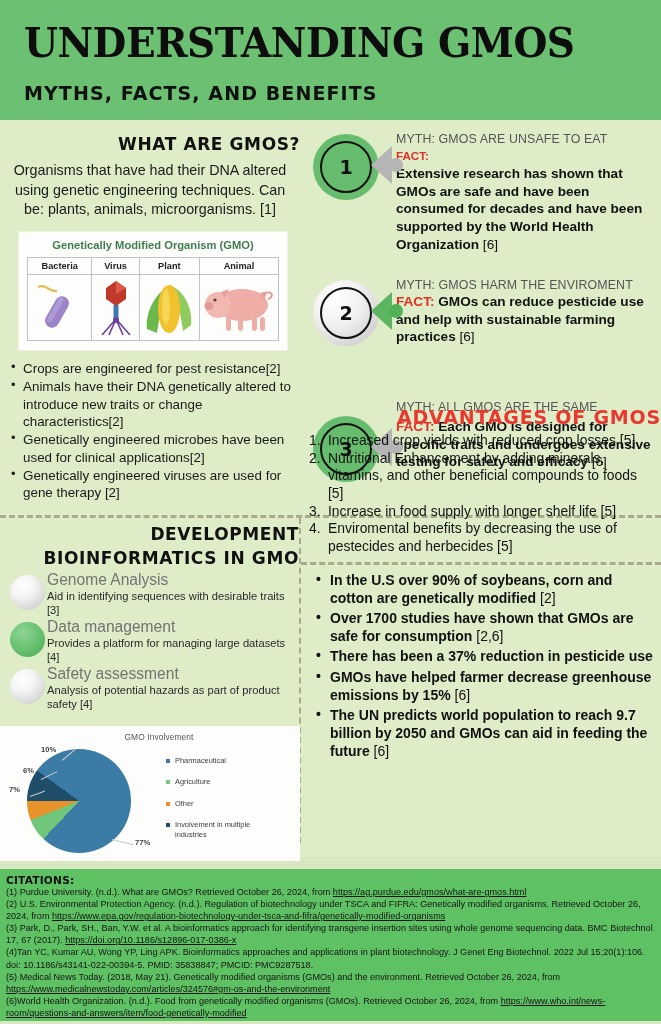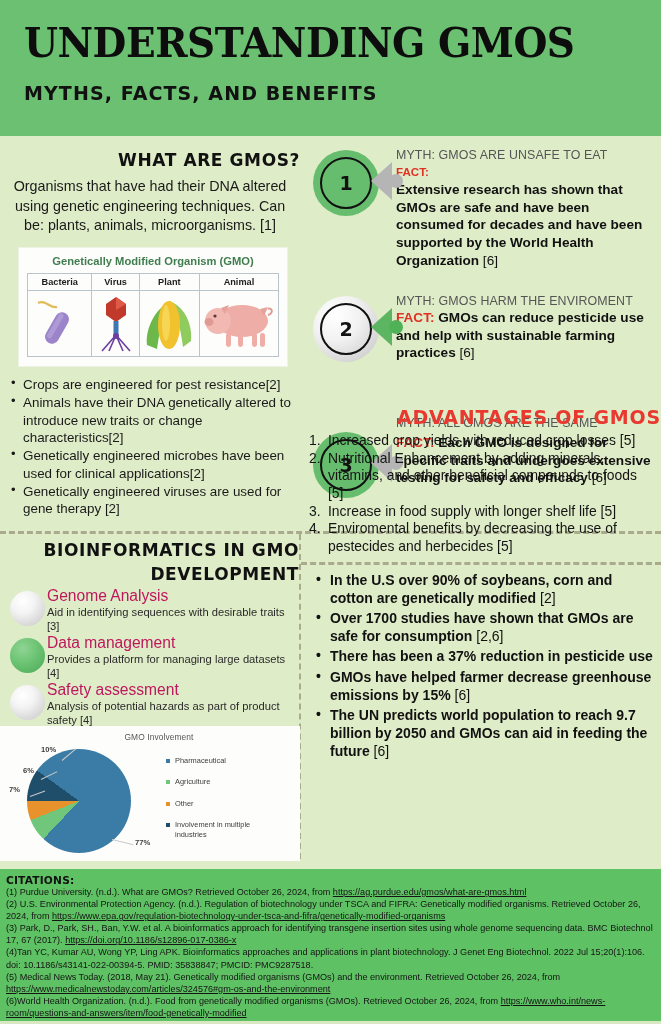--- a/index.html
+++ b/index.html
@@ -6,21 +6,21 @@
   body {
     width: 661px; height: 1024px;
     font-family: "Liberation Sans", sans-serif;
     background: #d9e8c2;
     overflow: hidden;
     position: relative;
   }
   
   .header {
     background: #6cc071;
-    height: 136px;
+    height: 120px;
     padding: 22px 0 0 24px;
     position: relative;
   }
   .title {
     font-family: "DejaVu Serif", serif;
     font-weight: bold;
     font-size: 41px;
     letter-spacing: -0.5px;
     color: #0d0d0d;
     line-height: 1.05;
@@ -168,21 +168,21 @@
   .bio-bullet {
     position: absolute; left: 10px; top: 3px;
     width: 35px; height: 35px; border-radius: 50%;
   }
   .bio-bullet.gray {
     background: radial-gradient(circle at 36% 30%, #ffffff 0%, #f4f4f4 35%, #d6d6d6 76%, #cacaca 100%);
   }
   .bio-bullet.green {
     background: radial-gradient(circle at 36% 30%, #8fd495 0%, #6cc473 45%, #49a855 100%);
   }
-  .bio-h { font-size: 15.6px; color: #be185d; line-height: 1.08; }
+  .bio-h { font-size: 15.6px; color: #737373; line-height: 1.08; }
   .bio-p { font-size: 11.2px; color: #2a2a2a; line-height: 1.26; }
 
   
   .chart-card {
     position: absolute; left: 0; top: 726px;
     width: 300px; height: 135px;
     background: #fdfefc;
   }
   .chart-title {
     text-align: center; font-size: 8.4px; color: #555; padding-top: 6px;
@@ -366,22 +366,22 @@
           <span>Each GMO is designed for specific traits and undergoes extensive testing for safety and efficacy</span>
           <span class="ref">[6]</span>
         </div>
       </div>
     </div>
   </div>
 
   <hr class="hr-dash" style="position:absolute; left:0; top:395px; width:661px;">
 
   <div style="position:absolute; left:0; top:400px; width:299px;">
+    <h2 class="sec" style="margin-top:4px;">DEVELOPMENT</h2>
     <h2 class="sec" style="margin-top:4px;">BIOINFORMATICS IN GMO</h2>
-    <h2 class="sec" style="margin-top:4px;">DEVELOPMENT</h2>
 
     <div class="bio-item" style="margin-top:4px;">
       <div class="bio-bullet gray"></div>
       <div class="bio-h">Genome Analysis</div>
       <div class="bio-p">Aid in identifying sequences with desirable traits  [3]</div>
     </div>
     <div class="bio-item">
       <div class="bio-bullet green"></div>
       <div class="bio-h">Data management</div>
       <div class="bio-p">Provides a platform for managing large datasets [4]</div>

